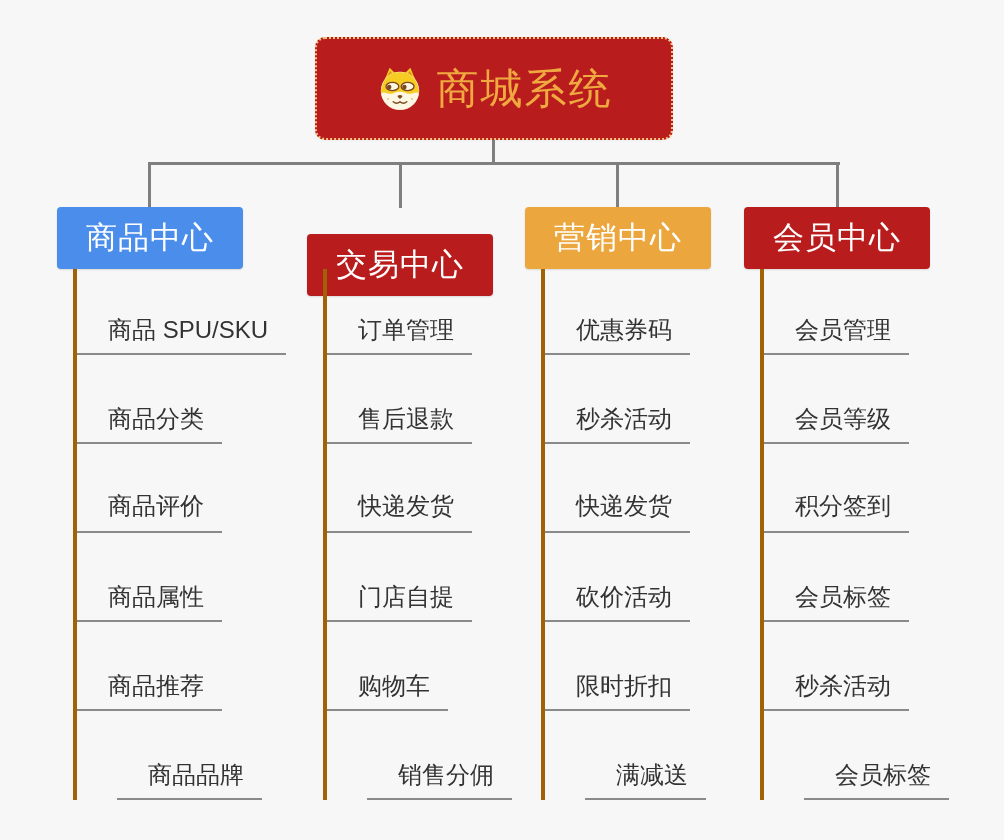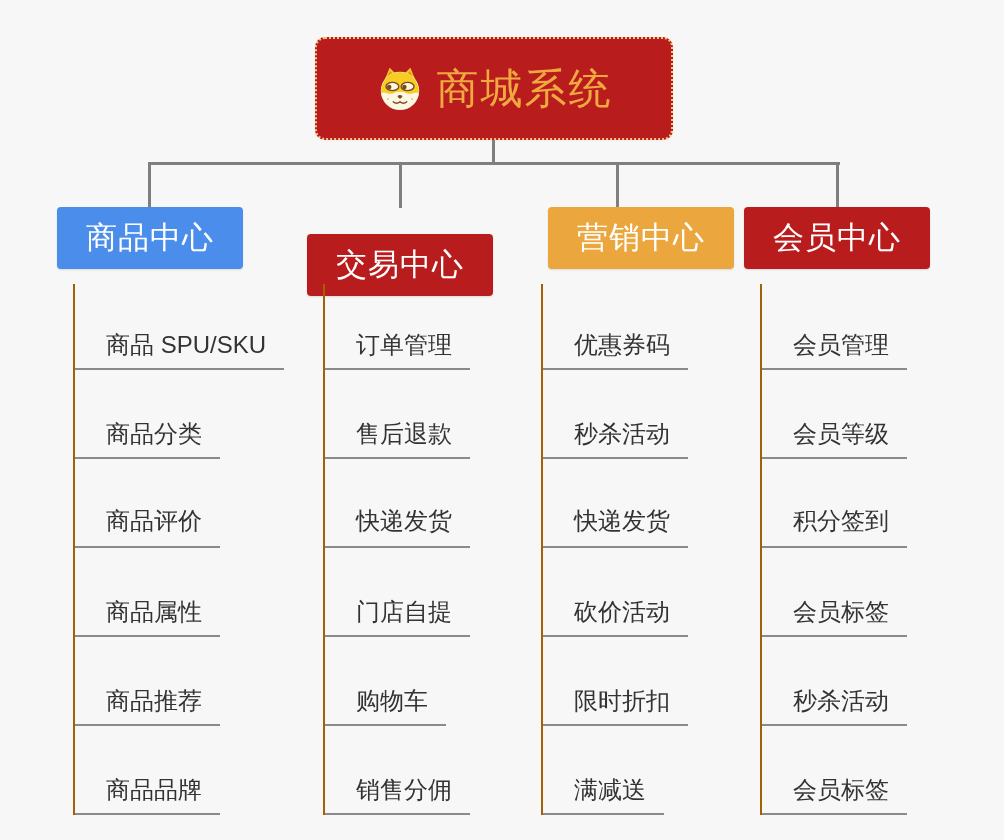--- a/index.html
+++ b/index.html
@@ -27,30 +27,30 @@
   .d0 { left:148px; } .d1 { left:399px; } .d2 { left:616px; } .d3 { left:836px; }
   
   .node {
     position:absolute; top:207px; width:186px; height:62px; border-radius:4px;
     color:#FFFFFF; font-size:31px; letter-spacing:1px;
     display:flex; align-items:center; justify-content:center;
     box-shadow:0 1px 2px rgba(0,0,0,0.12);
   }
   .n0 { left:57px; } .n1 { left:307px; } .n2 { left:525px; } .n3 { left:744px; }
   
-  .col { position:absolute; top:284px; height:531px; border-left:2px solid #a16207; }
+  .col { position:absolute; top:269px; height:531px; border-left:4px solid #a16207; }
   .c0 { left:73px; } .c1 { left:323px; } .c2 { left:541px; } .c3 { left:760px; }
   .topic {
     position:absolute; left:0; white-space:nowrap;
     font-size:24px; color:#333333; line-height:30px;
     padding:0 18px 8px 31px; border-bottom:2px solid #8A8A8A;
     cursor:default;
   }
   .r0 { bottom:445px; } .r1 { bottom:356px; } .r2 { bottom:267px;font-family:Liberation Mono, monospace; }
-  .r3 { bottom:178px; } .r4 { bottom:89px;  } .r5 { bottom:0; }
+  .r3 { bottom:178px; } .r4 { bottom:89px;  } .r5 { bottom:0;margin-left:40px; }
 </style>
 </head>
 <body>
 
 <div class="root" style="border-color: rgb(246, 196, 125);">
   <svg class="root-icon" viewBox="0 0 60 56">
     <polygon points="11,17 17,2 27,12" fill="#F7CC23"></polygon>
     <polygon points="49,17 43,2 33,12" fill="#F7CC23"></polygon>
     <polygon points="14,13 17.5,6 23,11.5" fill="#E0960F"></polygon>
     <polygon points="46,13 42.5,6 37,11.5" fill="#E0960F"></polygon>
@@ -72,21 +72,21 @@
 
 <div class="line stub"></div>
 <div class="line hbar"></div>
 <div class="line drop d0"></div>
 <div class="line drop d1"></div>
 <div class="line drop d2"></div>
 <div class="line drop d3"></div>
 
 <div class="node n0" style="background: rgb(74, 141, 235);">商品中心</div>
 <div class="node n1" style="background: #b91c1c; margin-top: 27px;">交易中心</div>
-<div class="node n2" style="background: rgb(235, 166, 61); margin-left: 23px;">营销中心</div>
+<div class="node n2" style="background: rgb(235, 166, 61);">营销中心</div>
 <div class="node n3" style="background: #b91c1c;">会员中心</div>
 
 <div class="col c0">
   <div class="topic r0">商品 SPU/SKU</div>
   <div class="topic r1">商品分类</div>
   <div class="topic r2">商品评价</div>
   <div class="topic r3">商品属性</div>
   <div class="topic r4">商品推荐</div>
   <div class="topic r5">商品品牌</div>
 </div>

